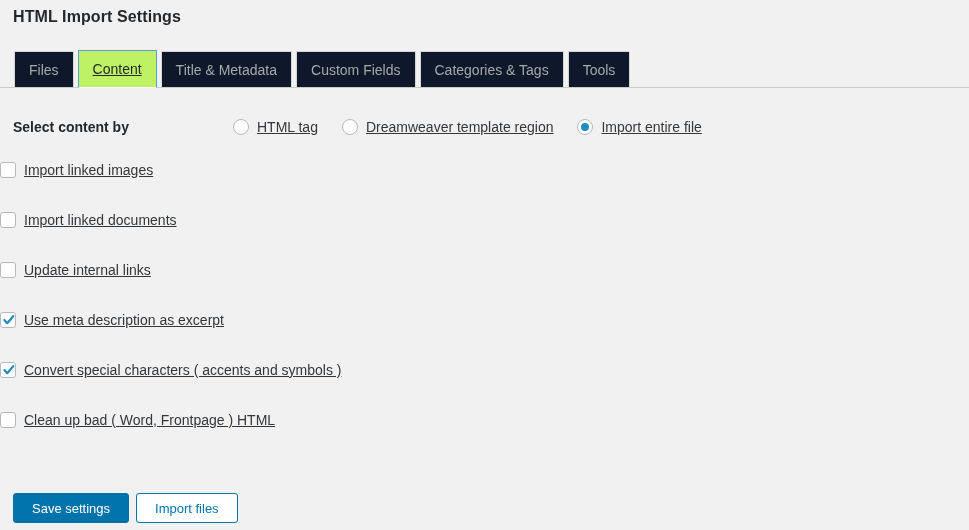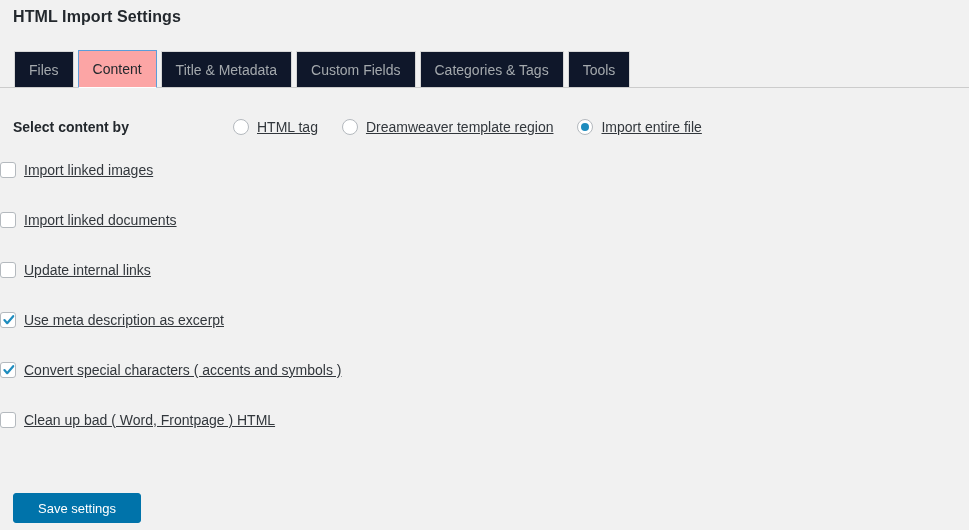--- a/index.html
+++ b/index.html
@@ -52,28 +52,29 @@
     font-size: 14px;
     background: #0f172a;
     border: 1px solid #d7d7d7;
     border-bottom: none;
     color: #a4a9ad;
     cursor: pointer;
     position: relative;
     white-space: nowrap;
   }
   .tab.active {
-    background: #fca5a5;
+    background: #bef264;
     border: 1px solid #5b9dd9;
     border-bottom: 1px solid #ffffff;
     color: #23282d;
     height: 38px;
     margin-bottom: -1px;
     z-index: 3;
     box-shadow: 0 0 0 0 rgba(0,0,0,0);
+    text-decoration: underline;
   }
 
   
   .form-area {
     position: absolute;
     left: 0;
     top: 88px;
     width: 969px;
   }
   .row {
@@ -180,21 +181,21 @@
   .button-bar {
     position: absolute;
     left: 13px;
     top: 493px;
     display: flex;
     align-items: center;
   }
   .btn {
     box-sizing: border-box;
     height: 30px;
-    padding: 0 24px;
+    padding: 0 18px;
     font-size: 13px;
     font-family: "Liberation Sans", sans-serif;
     border-radius: 3px;
     cursor: pointer;
     display: inline-flex;
     align-items: center;
     justify-content: center;
     line-height: 1;
     white-space: nowrap;
   }
@@ -301,13 +302,14 @@
         <span class="opt-label">Clean up bad ( Word, Frontpage ) HTML</span>
       </label>
 
     </div>
   </div>
 
 </div>
 
 <div class="button-bar">
   <button class="btn btn-primary">Save settings</button>
+  <button class="btn btn-secondary">Import files</button>
 </div>
 
 </body></html>

